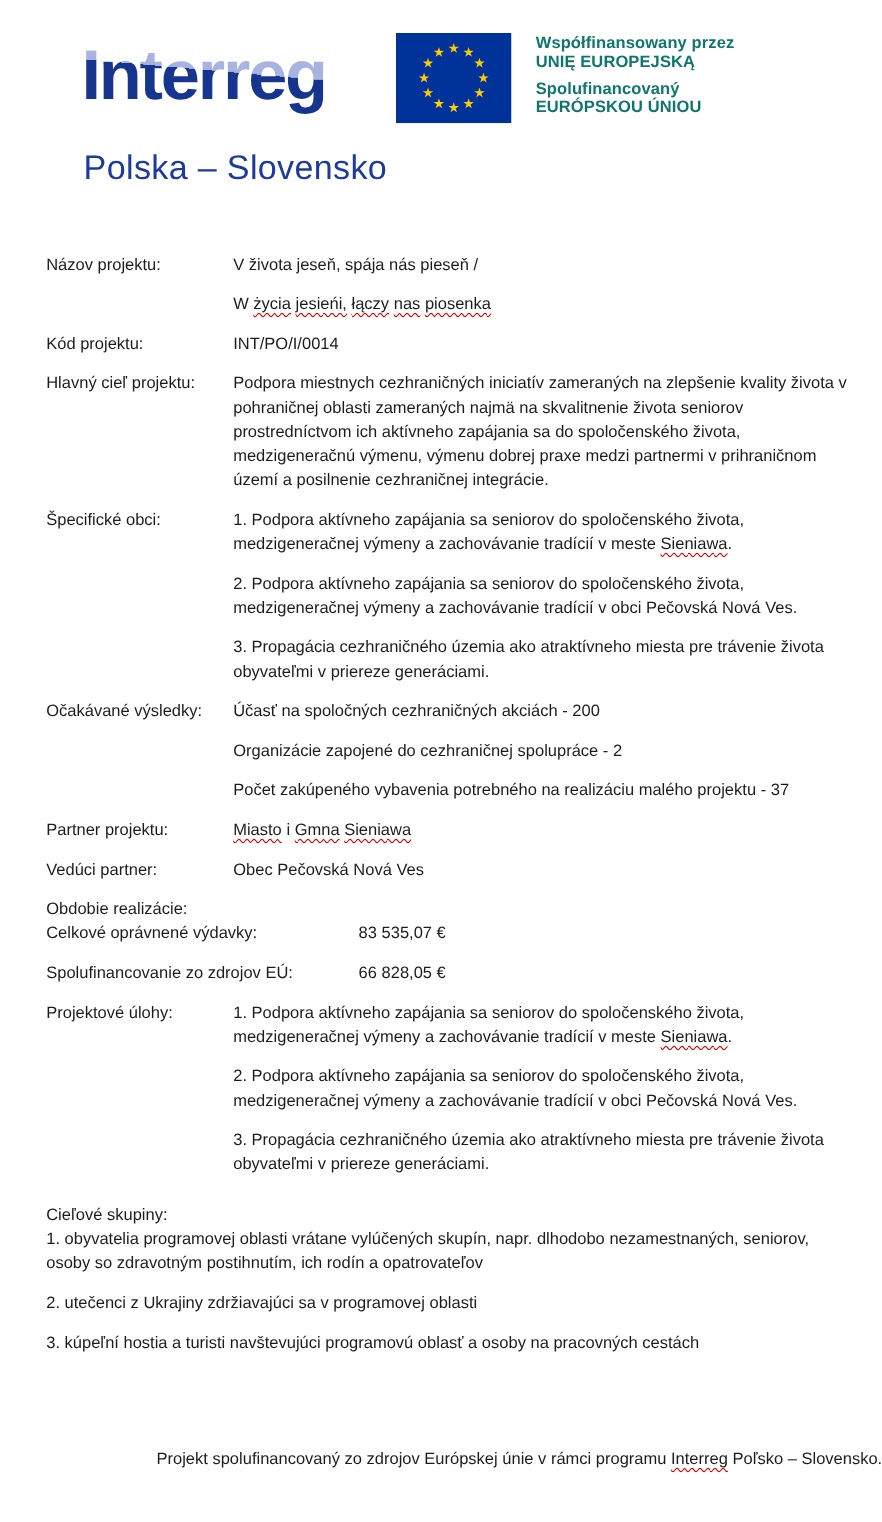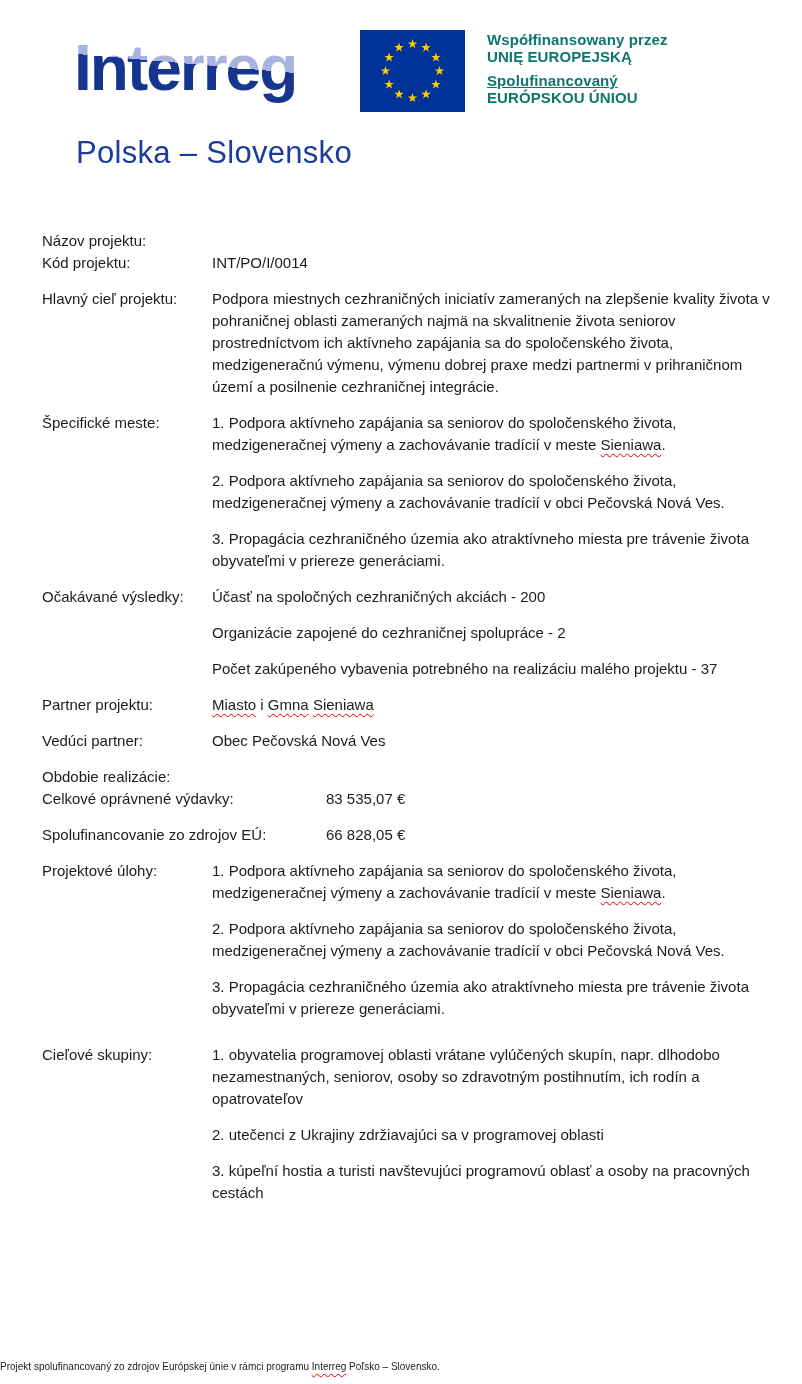--- a/index.html
+++ b/index.html
@@ -15,50 +15,50 @@
     font-size:64px; font-weight:700; letter-spacing:-2px; line-height:1.15;
     background:linear-gradient(185deg,#a9b3df 44%,#16358f 44%);
     -webkit-background-clip:text; background-clip:text; color:transparent;
   }
   .eu-flag { position:absolute; left:360px; top:30px; display:block; }
   .eu-text {
     position:absolute; left:487px; top:31px;
     color:#0f766e; font-weight:700; font-size:15px; line-height:17px;
     letter-spacing:0.1px;
   }
-  .eu-text .gap { margin-top:7px;text-decoration:underline; }
+  .eu-text .gap { margin-top:7px; }
   .program-title {
     position:absolute; left:76px; top:135px;
     font-size:31px; font-weight:400; color:#1d3b9d; letter-spacing:0.3px;
   }
 
   
   .fields {
     position:absolute; left:42px; top:230px; width:730px;
     font-size:15px; line-height:22px;
   }
   .row { display:flex; align-items:flex-start; }
   .row .label { width:170px; flex:none; padding-right:8px; }
   .row.wide .label { width:284px; }
-  .row.extra-top { margin-top:10px; }
+  .row.extra-top { margin-top:10px;flex-direction:column; }
   .row .value { flex:1; }
   .value p { margin:0 0 14px 0; }
 
   .sq {
     text-decoration-line:underline;
     text-decoration-style:wavy;
     text-decoration-color:#dd0000;
     text-decoration-thickness:1px;
     text-underline-offset:3px;
   }
 
   
   .footer {
     position:absolute; left:0; right:0; top:1316px;
-    text-align:left; font-size:10px; line-height:22px;margin-top:40px;
+    text-align:right; font-size:15px; line-height:22px;
   }
 </style>
 </head>
 <body>
 
 <div class="interreg-logo">Interreg</div>
 
 <svg class="eu-flag" width="105" height="82" viewBox="0 0 105 82" xmlns="http://www.w3.org/2000/svg">
   <rect width="105" height="82" fill="#003399"></rect>
   <defs>
@@ -83,35 +83,39 @@
   <div>UNIĘ EUROPEJSKĄ</div>
   <div class="gap">Spolufinancovaný</div>
   <div>EURÓPSKOU ÚNIOU</div>
 </div>
 
 <div class="program-title">Polska – Slovensko</div>
 
 <main class="fields">
     <div class="row">
       <div class="label">Názov projektu:</div>
+      <div class="value">
+        <p><span class="">V života jeseň, spája nás pieseň /</span></p>
+        <p><span class="">W </span><span class="sq">życia</span><span class=""> </span><span class="sq">jesieńi,</span><span class=""> </span><span class="sq">łączy</span><span class=""> </span><span class="sq">nas</span><span class=""> </span><span class="sq">piosenka</span></p>
+      </div>
     </div>
     <div class="row">
       <div class="label">Kód projektu:</div>
       <div class="value">
         <p><span class="">INT/PO/I/0014</span></p>
       </div>
     </div>
     <div class="row">
       <div class="label">Hlavný cieľ projektu:</div>
       <div class="value">
         <p><span class="">Podpora miestnych cezhraničných iniciatív zameraných na zlepšenie kvality života v pohraničnej oblasti zameraných najmä na skvalitnenie života seniorov prostredníctvom ich aktívneho zapájania sa do spoločenského života, medzigeneračnú výmenu, výmenu dobrej praxe medzi partnermi v prihraničnom území a posilnenie cezhraničnej integrácie.</span></p>
       </div>
     </div>
     <div class="row">
-      <div class="label">Špecifické meste:</div>
+      <div class="label">Špecifické obci:</div>
       <div class="value">
         <p><span class="">1. Podpora aktívneho zapájania sa seniorov do spoločenského života, medzigeneračnej výmeny a zachovávanie tradícií v meste </span><span class="sq">Sieniawa</span><span class="">.</span></p>
         <p><span class="">2. Podpora aktívneho zapájania sa seniorov do spoločenského života, medzigeneračnej výmeny a zachovávanie tradícií v obci Pečovská Nová Ves.</span></p>
         <p><span class="">3. Propagácia cezhraničného územia ako atraktívneho miesta pre trávenie života obyvateľmi v priereze generáciami.</span></p>
       </div>
     </div>
     <div class="row">
       <div class="label">Očakávané výsledky:</div>
       <div class="value">
         <p><span class="">Účasť na spoločných cezhraničných akciách - 200</span></p>

